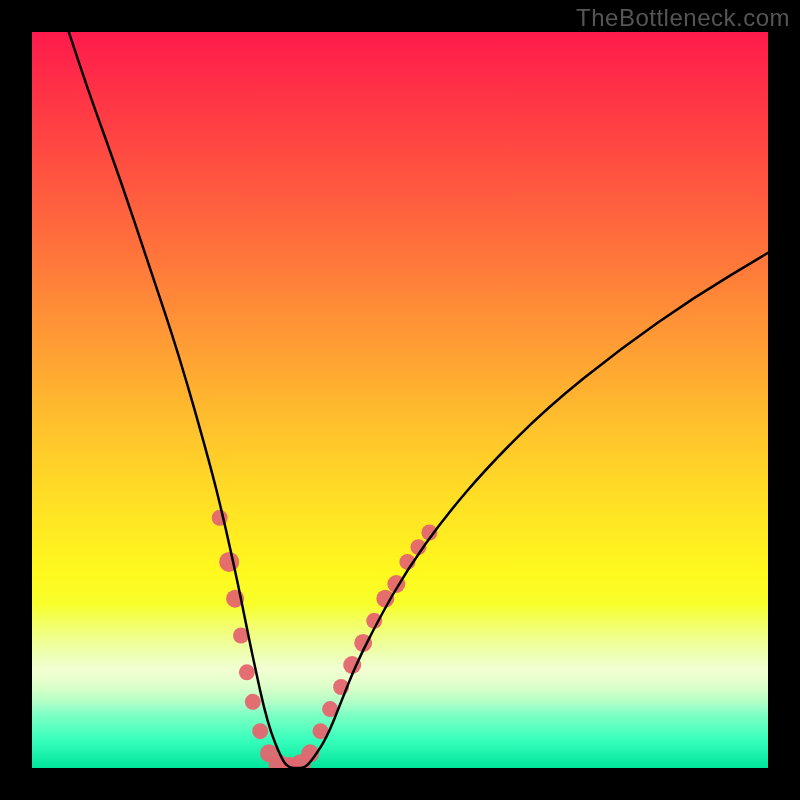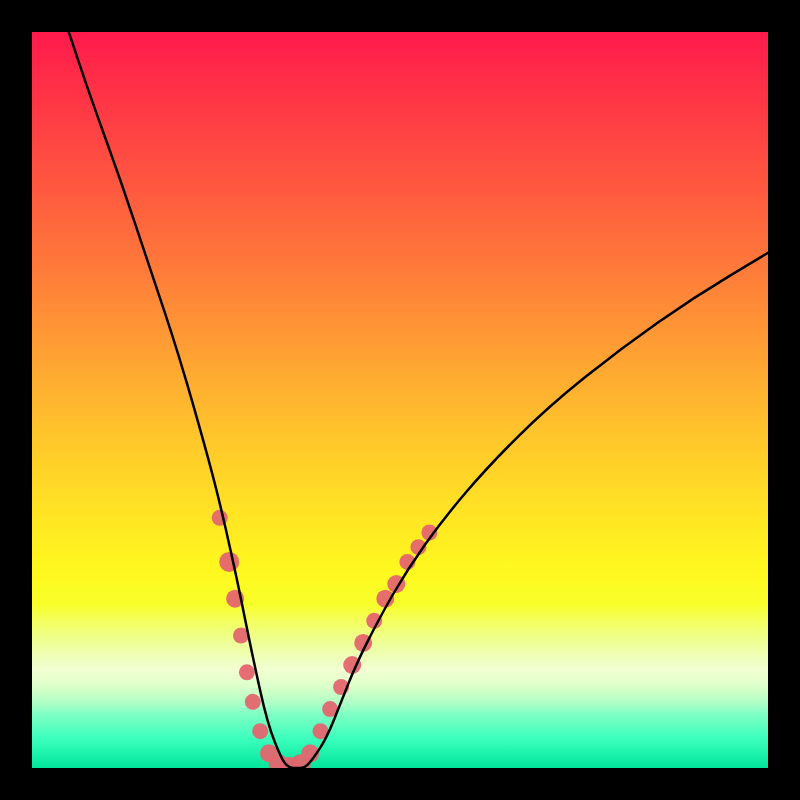--- a/index.html
+++ b/index.html
@@ -66,20 +66,21 @@
   }
   svg.curve {
     position: absolute;
     inset: 0;
   }
 </style>
 </head>
 <body>
 
 <div class="stage">
+  <div class="watermark">TheBottleneck.com</div>
 
   <div class="plot">
     <div class="gradient"></div>
     <div class="glow"></div>
     <svg class="curve" viewBox="0 0 736 736" preserveAspectRatio="none">
       <g id="dots-group">
           <circle cx="187.7" cy="485.8" r="8" fill="#e4666f" fill-opacity="0.95"></circle>
           <circle cx="197.2" cy="529.9" r="10" fill="#e4666f" fill-opacity="0.95"></circle>
           <circle cx="203.1" cy="566.7" r="9" fill="#e4666f" fill-opacity="0.95"></circle>
           <circle cx="209.0" cy="603.5" r="8" fill="#e4666f" fill-opacity="0.95"></circle>

